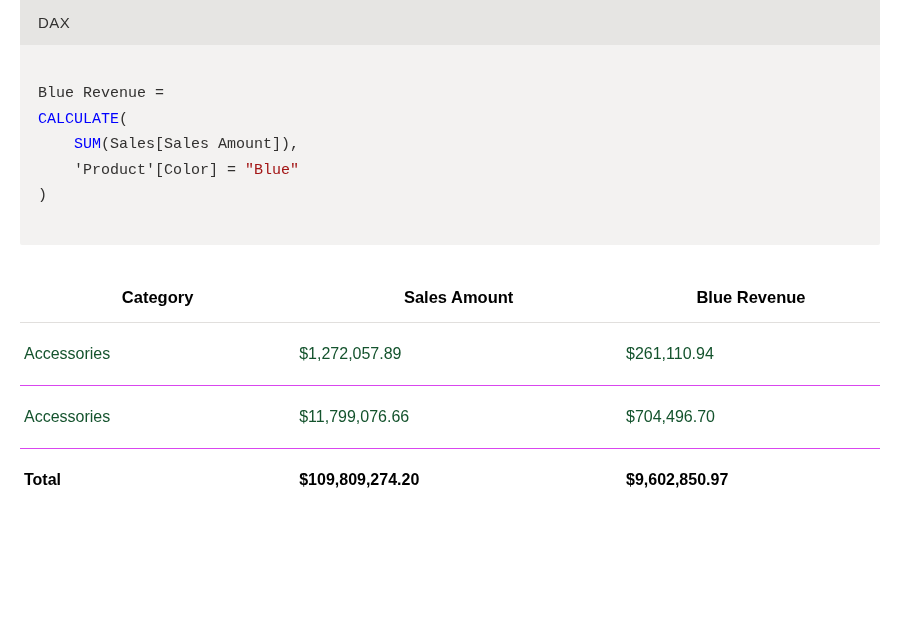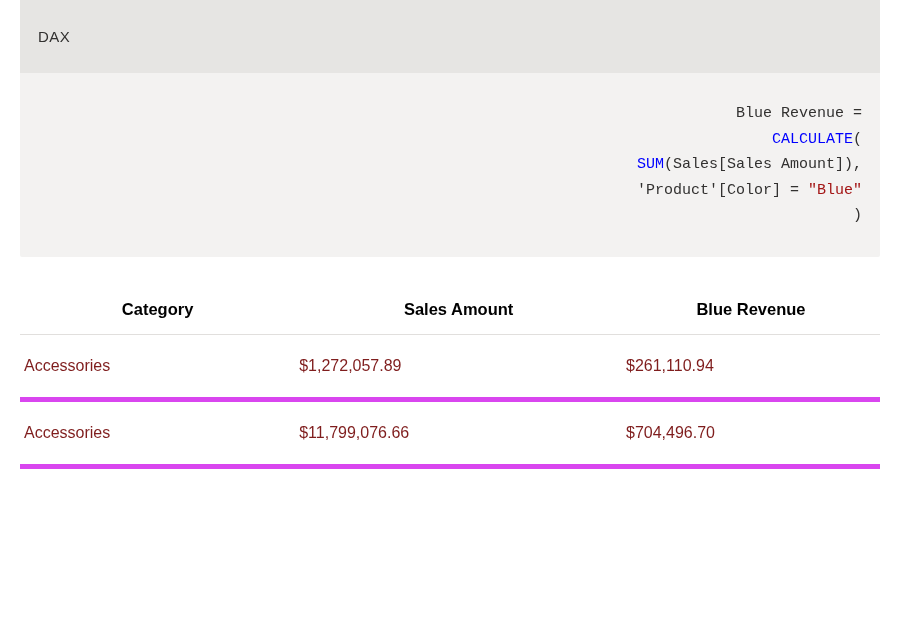--- a/index.html
+++ b/index.html
@@ -15,33 +15,32 @@
       padding: 0 20px;
       color: #323130;
     }
     .code-block {
       background: #f3f2f1;
       border-radius: 2px;
       margin-bottom: 28px;
     }
     .code-header {
       background: #e6e5e3;
-      padding: 28px 18px;
+      padding: 14px 18px;
       font-size: 15px;
       color: #323130;
       letter-spacing: 0.5px;
     }
     .code-body {
-      padding: 28px 18px;
+      padding: 36px 18px;
       font-family: Consolas, "Courier New", monospace;
       font-size: 15px;
       line-height: 1.7;
       color: #323130;
       white-space: pre;
-      text-align: right;
     }
     .kw {
       color: #0000ff;
     }
     .str {
       color: #a31515;
     }
     table {
       width: 100%;
       border-collapse: collapse;
@@ -51,22 +50,22 @@
       font-weight: 700;
       font-size: 16.5px;
       color: #000000;
       padding: 15px 4px;
       border-bottom: 1px solid #e1dfdd;
     }
     td {
       text-align: left;
       font-size: 16px;
       padding: 22px 4px;
-      border-bottom: 5px solid #d946ef;
-      color: #7f1d1d;
+      border-bottom: 1px solid #d946ef;
+      color: #14532d;
     }
     .col-category {
       width: 32%;
     }
     .col-sales {
       width: 38%;
     }
     .col-blue {
       width: 30%;
       margin-left: 32px;
@@ -101,14 +100,19 @@
     <tr>
       <td>Accessories</td>
       <td>$1,272,057.89</td>
       <td>$261,110.94</td>
     </tr>
     <tr>
       <td>Accessories</td>
       <td>$11,799,076.66</td>
       <td>$704,496.70</td>
     </tr>
+    <tr class="total-row">
+      <td>Total</td>
+      <td>$109,809,274.20</td>
+      <td>$9,602,850.97</td>
+    </tr>
   </tbody>
 </table>
 
 </body></html>

